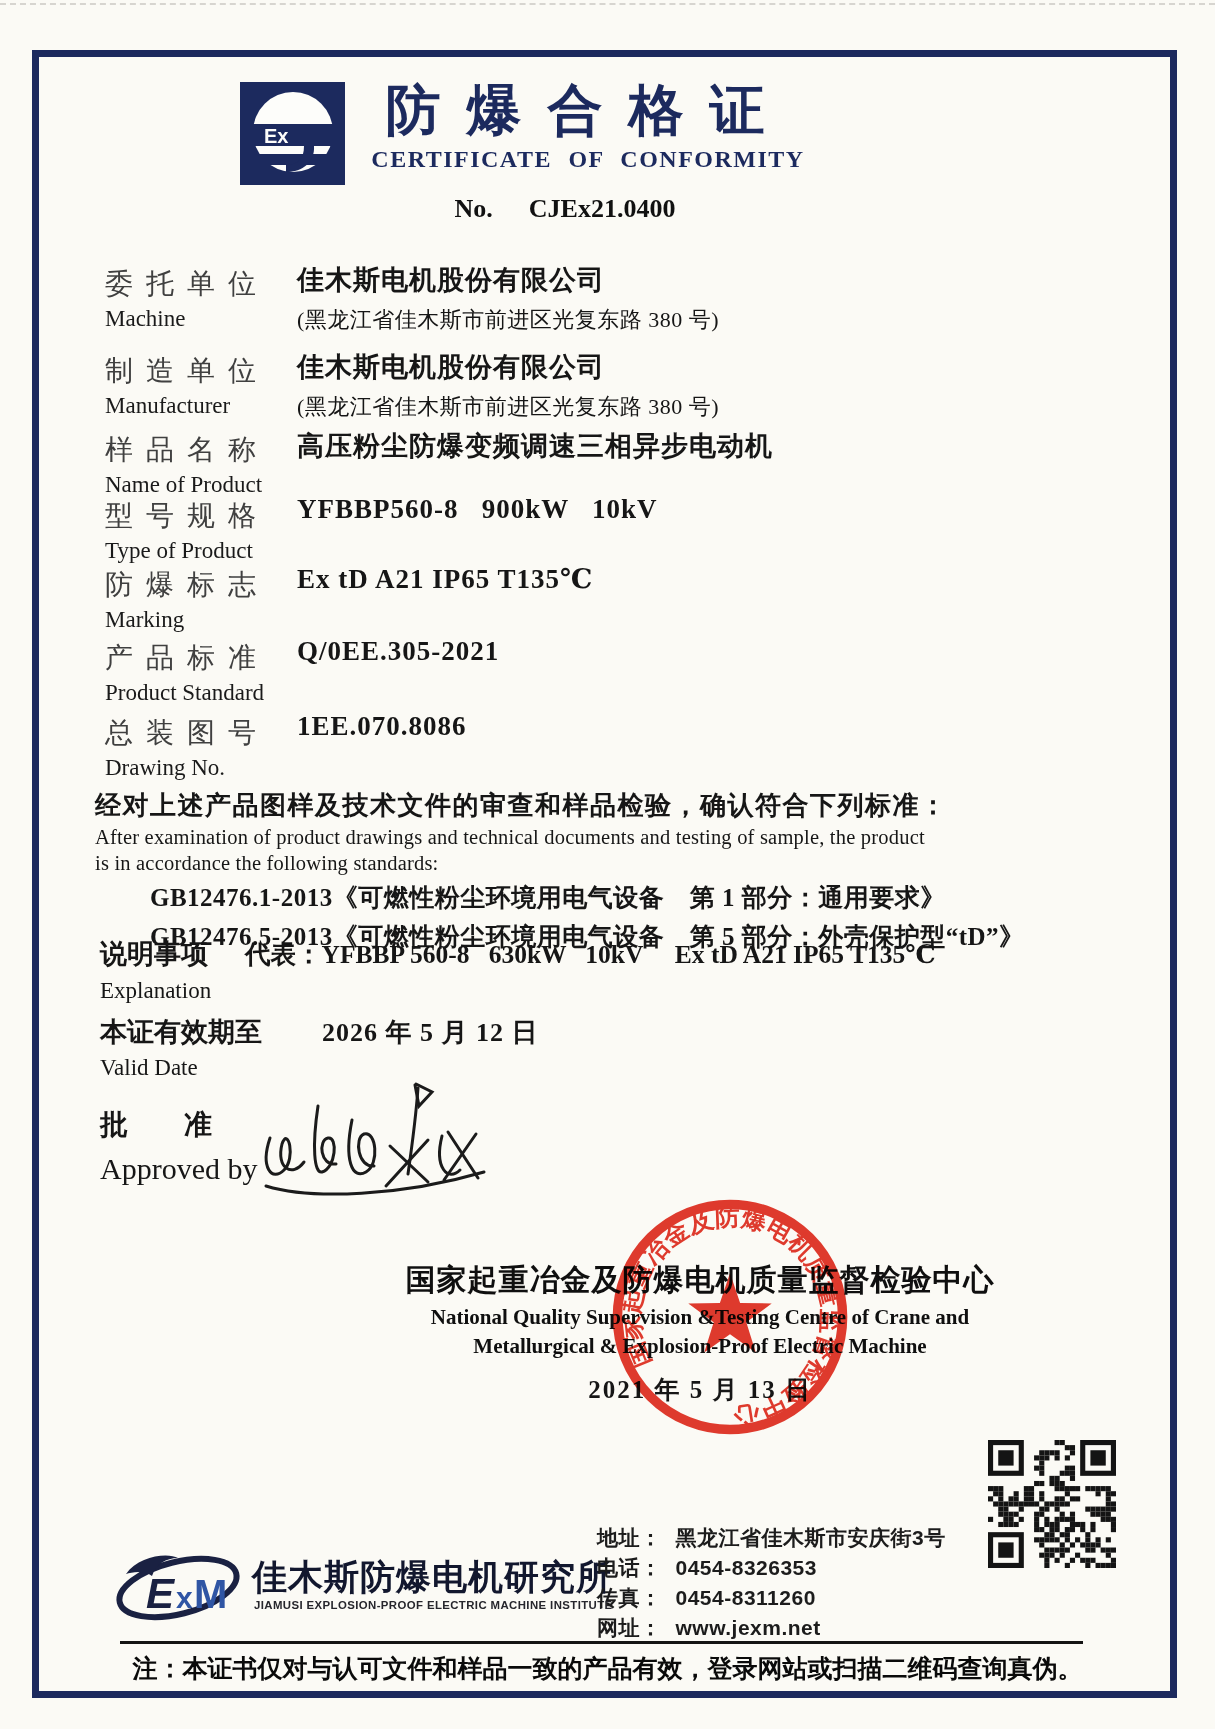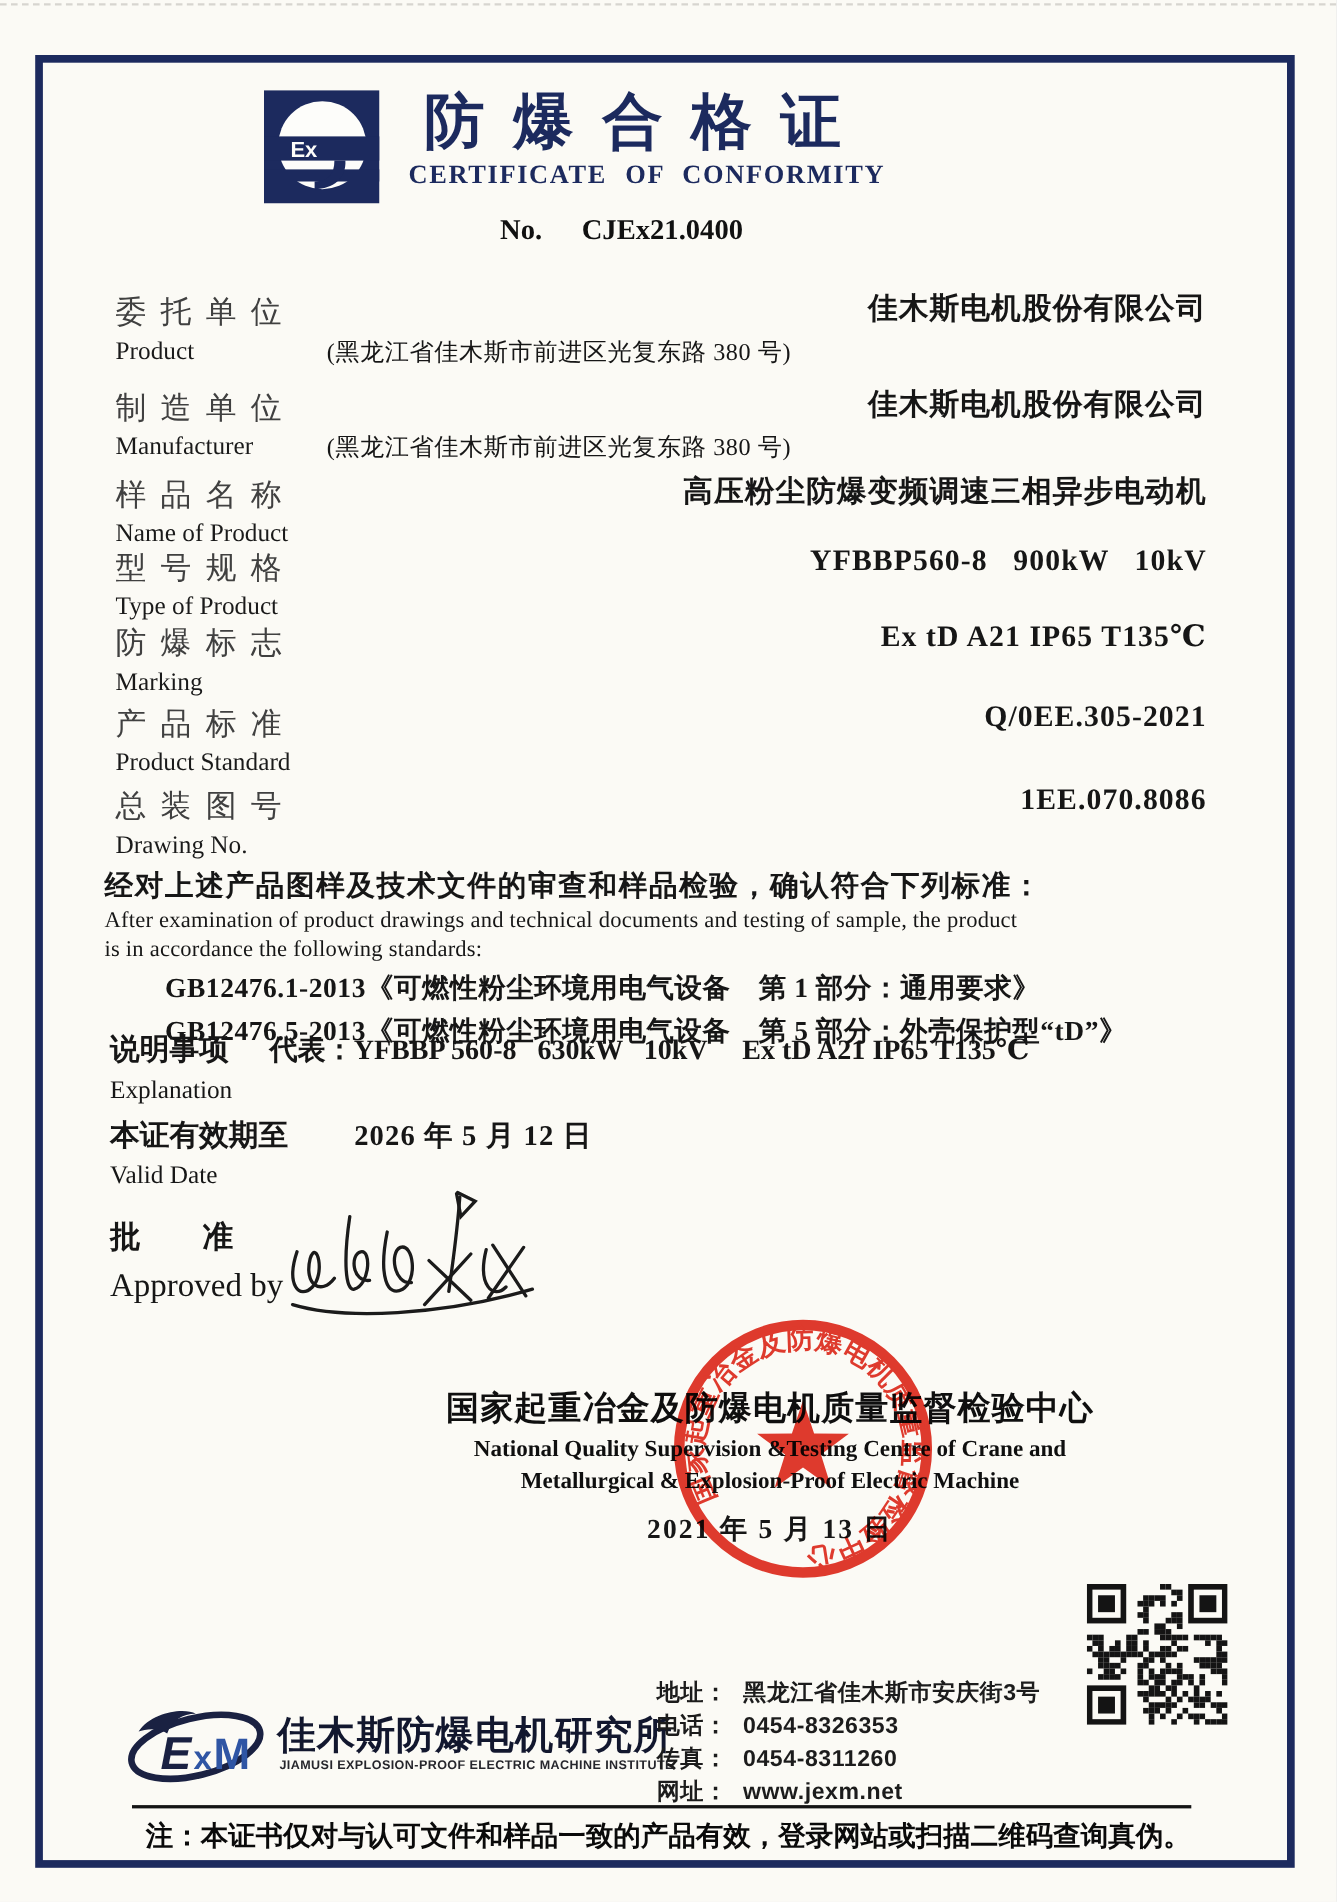--- a/index.html
+++ b/index.html
@@ -21,21 +21,21 @@
   #title-en{left:348px;top:146px;width:480px;text-align:center;font-size:24px;font-weight:700;letter-spacing:1.5px;word-spacing:9px;color:#1c2a5e;}
   #cert-no{left:330px;top:194px;width:470px;text-align:center;font-size:26px;font-weight:700;color:#111;}
   #cert-no .gap{display:inline-block;width:36px;}
 
   
   .row{position:absolute;left:105px;width:1000px;}
   .row .lab{position:absolute;left:0;top:0;}
   .row .lab .cn{font-size:28px;font-weight:500;letter-spacing:13px;color:#404040;}
   .row .lab .en{font-size:23px;margin-top:3px;color:#1a1a1a;}
   .row .val{position:absolute;left:192px;top:-3px;width:800px;}
-  .row .val .v{font-size:27px;font-weight:700;letter-spacing:1px;text-align:right;}
+  .row .val .v{font-size:27px;font-weight:700;letter-spacing:1px;}
   .row .val .vs{font-size:22px;font-weight:500;margin-top:7px;letter-spacing:0.5px;}
   .row .val .vs:empty{display:none;}
 
   
   #statement{left:95px;top:788px;width:1010px;}
   #stmt-cn{font-size:26px;font-weight:700;letter-spacing:1.5px;}
   .stmt-en{font-size:20.5px;margin-top:3px;letter-spacing:0.2px;}
   .std{font-size:25px;font-weight:600;margin:6px 0 0 55px;letter-spacing:0.5px;}
 
   #explain{left:100px;top:936px;width:1040px;}
@@ -92,21 +92,21 @@
   </div>
   <div id="title-cn" class="abs">防爆合格证</div>
   <div id="title-en" class="abs">CERTIFICATE OF CONFORMITY</div>
   <div id="cert-no" class="abs">
     <span>No.</span><span class="gap"></span><span>CJEx21.0400</span>
   </div>
 
   <div class="row" style="top:265px">
     <div class="lab">
         <div class="cn">委托单位</div>
-      <div class="en">Product</div>
+      <div class="en">Machine</div>
       </div>
     <div class="val">
         <div class="v pre">佳木斯电机股份有限公司</div>
       <div class="vs">(黑龙江省佳木斯市前进区光复东路 380 号)</div>
       </div>
   </div>
   <div class="row" style="top:352px">
     <div class="lab">
         <div class="cn">制造单位</div>
       <div class="en">Manufacturer</div>

